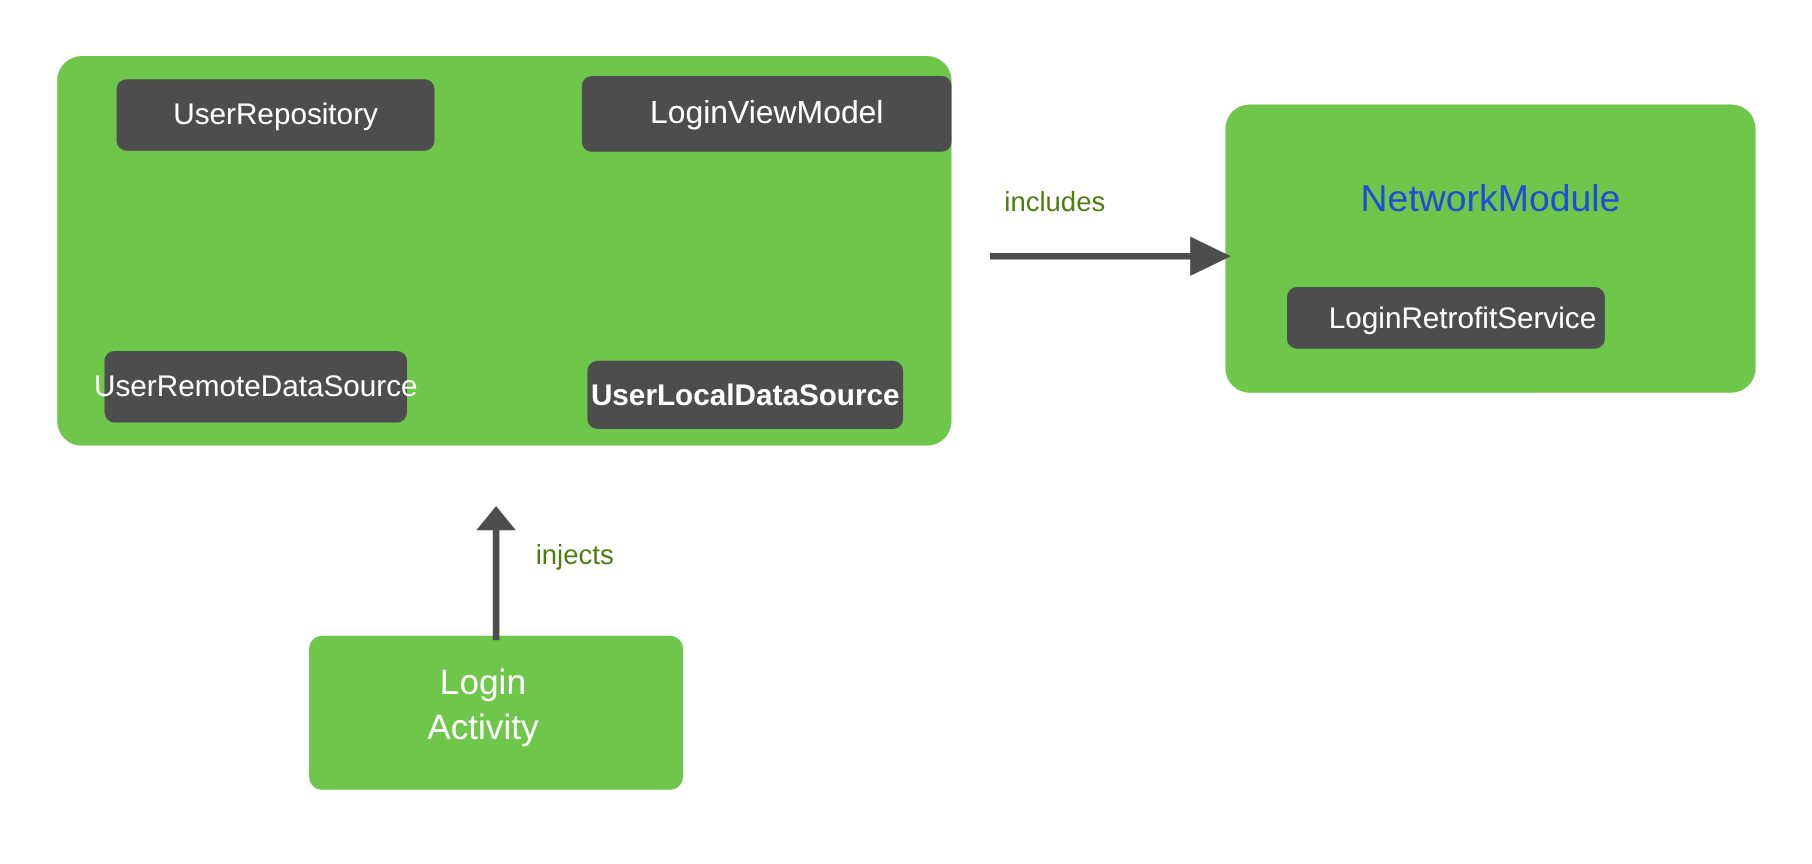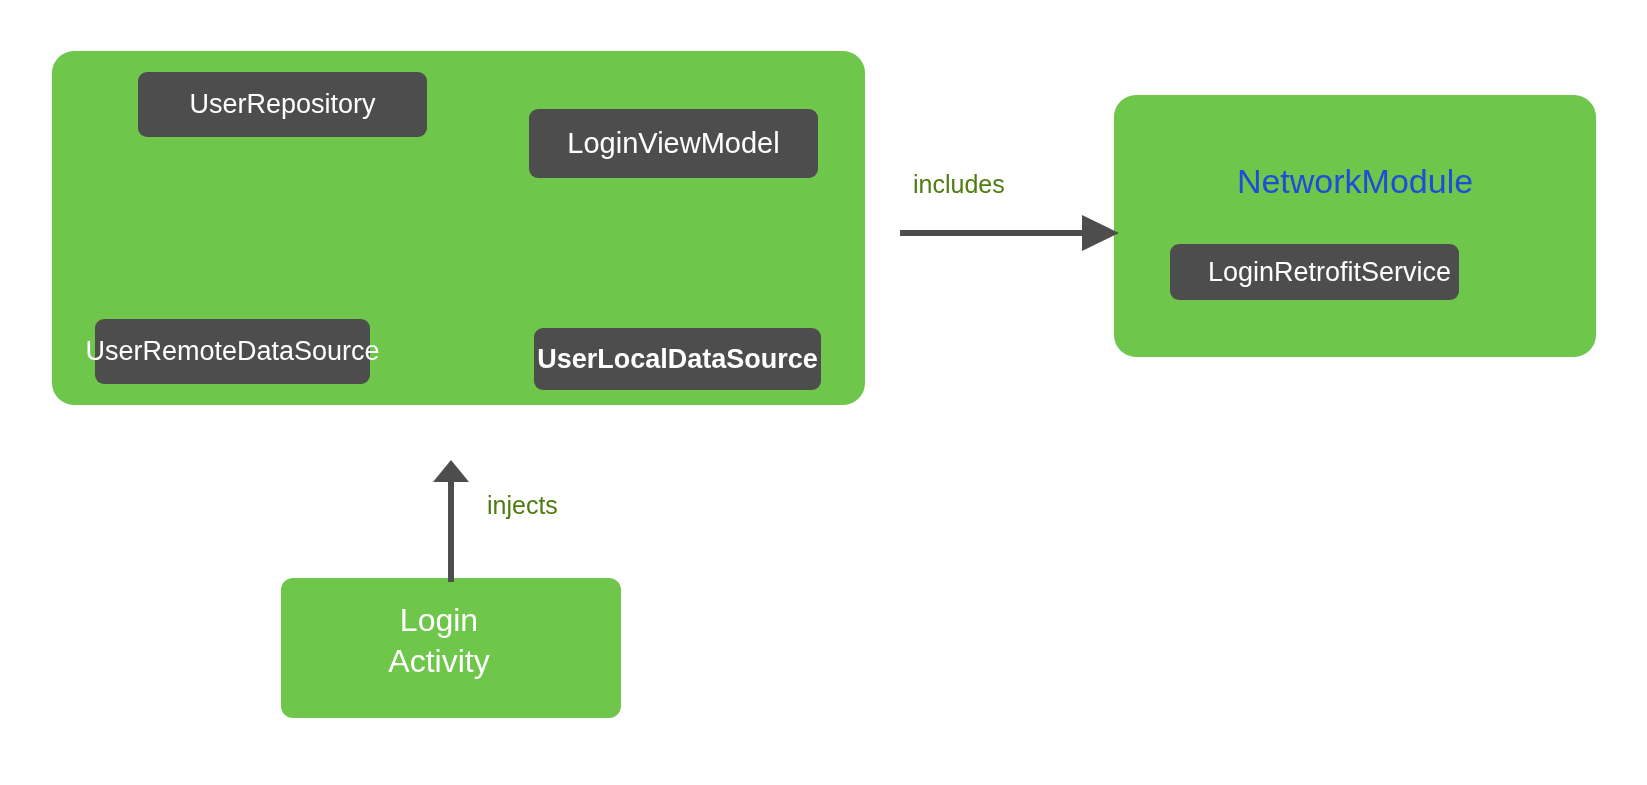--- a/index.html
+++ b/index.html
@@ -84,41 +84,41 @@
   }
 </style>
 </head>
 <body>
 
 <div id="canvas">
 
   <div class="green-box" style="left:52px; top:51px; width:813px; height:354px;"></div>
 
 
-  <div class="chip" style="left:106px; top:72px; width:289px; height:65px;margin-left:32px;">
+  <div class="chip" style="left:106px; top:72px; width:289px; height:65px;">
     <span class="chip-text">UserRepository</span>
   </div>
 
-  <div class="chip" style="left:529px; top:69px; width:289px; height:69px;margin-top:40px;">
+  <div class="chip" style="left:529px; top:69px; width:336px; height:69px;">
     <span class="chip-text lg">LoginViewModel</span>
   </div>
 
   <div class="chip" style="left:95px; top:319px; width:275px; height:65px;">
     <span class="chip-text">UserRemoteDataSource</span>
   </div>
 
   <div class="chip" style="left:534px; top:328px; width:287px; height:62px;font-weight:bold;">
     <span class="chip-text">UserLocalDataSource</span>
   </div>
 
   <div class="green-box" style="left:1114px; top:95px; width:482px; height:262px;"></div>
 
   <div class="label module-title" style="left:1114px; top:164px; width:482px; text-align:center;">NetworkModule</div>
 
-  <div class="chip" style="left:1170px; top:244px; width:289px; height:56px;padding-left:30px;">
+  <div class="chip" style="left:1170px; top:261px; width:289px; height:56px;padding-left:30px;">
     <span class="chip-text">LoginRetrofitService</span>
   </div>
 
   <div class="green-box small-radius" style="left:281px; top:578px; width:340px; height:140px;"></div>
 
   <div class="label node-title" style="left:281px; top:600px; width:316px;">
     <div>Login</div>
     <div>Activity</div>
   </div>
 

